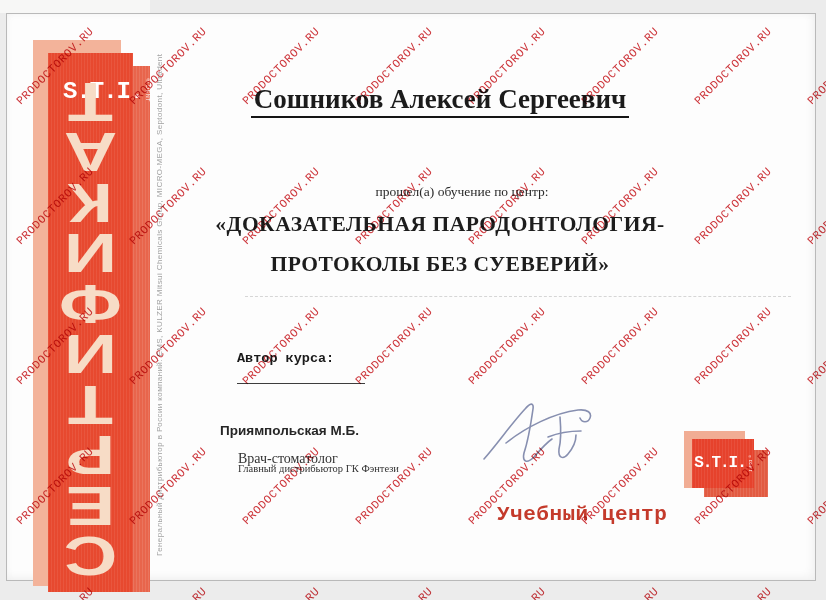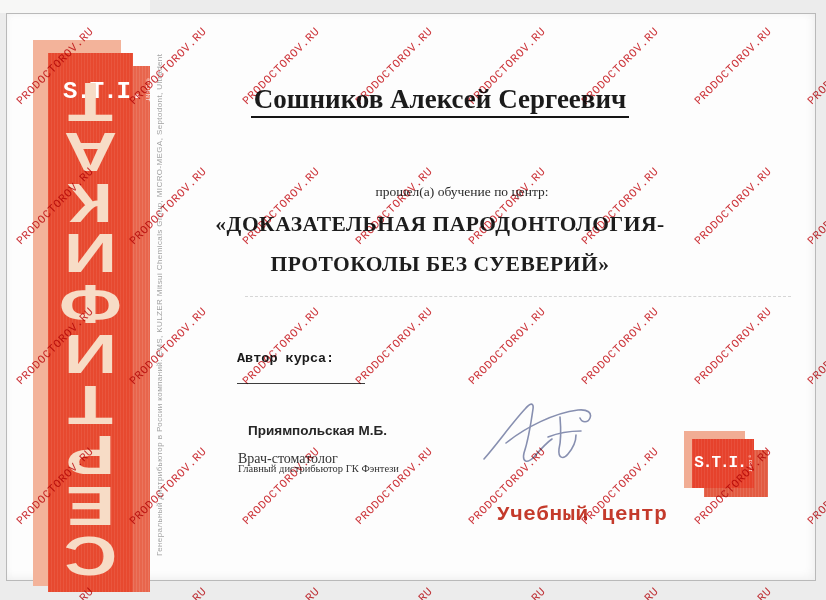--- a/index.html
+++ b/index.html
@@ -53,21 +53,21 @@
   .name span{border-bottom:2.5px solid #151515;padding:0 3px 2px;}
   .intro{top:184px;font-family:"Liberation Serif",serif;font-size:13.5px;transform:translateX(22px);color:#2a2a2a;}
   .title1{top:212px;}
   .title2{top:252px;}
   .ctitle{font-family:"Liberation Serif",serif;font-weight:700;font-size:21.5px;letter-spacing:.5px;color:#1d1d1d;}
   .dashline{position:absolute;left:245px;top:296px;width:546px;height:0;border-top:1.5px dashed #c9c9c9;opacity:.75;}
   .datecity{top:318px;font-family:"Liberation Serif",serif;font-size:17px;color:#222;}
 
   .author-label{position:absolute;left:237px;top:351px;font-family:Liberation Mono, monospace;font-weight:700;font-size:13.5px;color:#1b1b1b;}
   .author-line{position:absolute;left:237px;top:383px;width:128px;border-top:1.5px solid #3d3d3d;}
-  .author-name{position:absolute;left:248px;top:423px;font-weight:700;font-size:13.5px;color:#262626;}
+  .author-name{position:absolute;left:220px;top:423px;font-weight:700;font-size:13.5px;color:#262626;}
   .author-t1{position:absolute;left:238px;top:451px;font-family:"Liberation Serif",serif;font-size:14px;color:#333;}
   .author-t2{position:absolute;left:238px;top:463px;font-family:"Liberation Serif",serif;font-size:10.5px;color:#333;}
 
   .signature{position:absolute;left:478px;top:383px;}
 
   
   .flogo-salmon{position:absolute;left:684px;top:431px;width:61px;height:57px;background:#f1ad94;}
   .flogo-shadow{
     position:absolute;left:704px;top:450px;width:64px;height:47px;background:#e25b42;
     background-image:repeating-linear-gradient(90deg,rgba(255,255,255,.10) 0 1px,rgba(0,0,0,0) 1px 3px);

